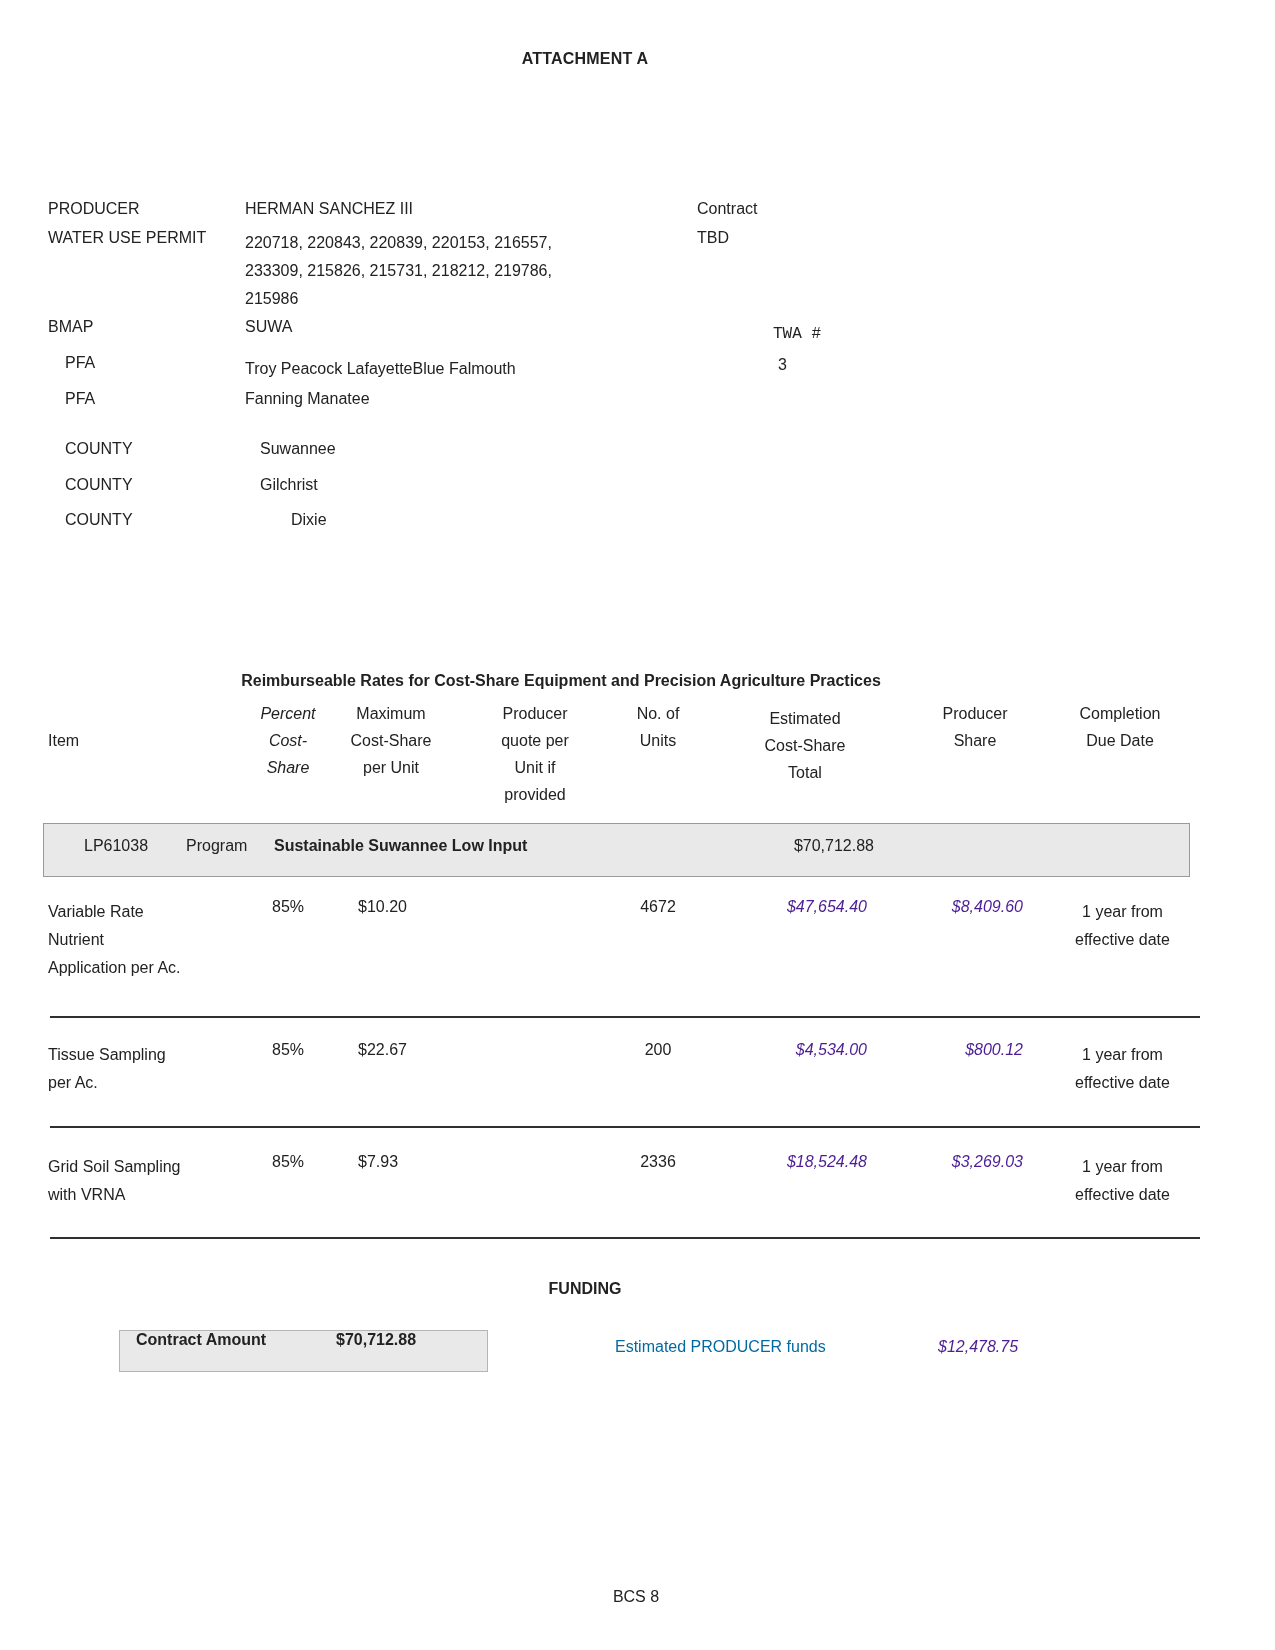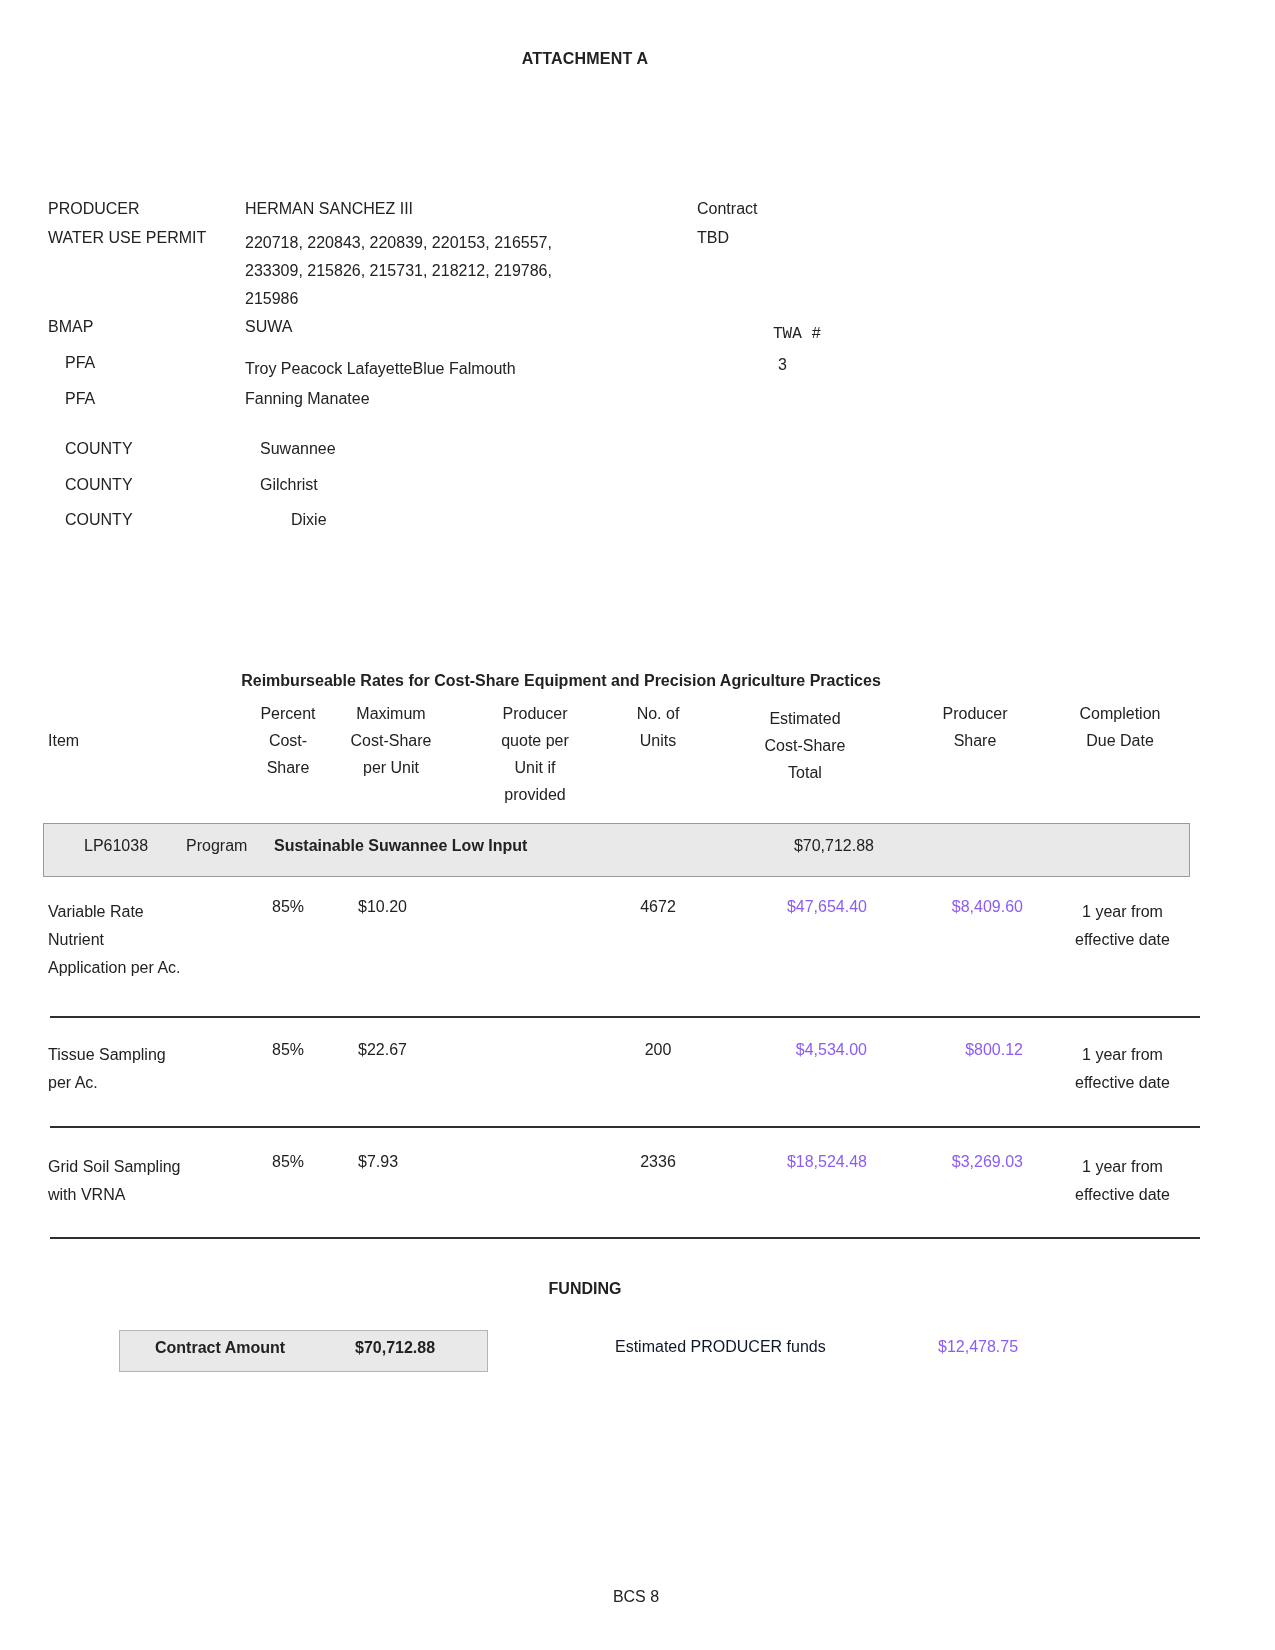--- a/index.html
+++ b/index.html
@@ -13,33 +13,33 @@
     overflow:hidden;
   }
   .abs { position:absolute; white-space:nowrap; }
   .pre { white-space:pre-line; }
   .bold { font-weight:bold; }
   .center { text-align:center; }
   .right { text-align:right; }
   .doc-title { top:50px; left:0; width:1170px; text-align:center; font-weight:bold; letter-spacing:0.2px; }
   .lh { line-height:28px; }
   .hdr { line-height:27px; text-align:center; white-space:pre-line; }
-  .gray-val { color:#8b5cf6; }
-  .muted { color:#0f172a; }
+  .gray-val { color:#4c1d95;font-style:italic; }
+  .muted { color:#0369a1; }
   .program-bar {
     position:absolute; left:43px; top:823px; width:1147px; height:54px;
     background:#e9e9e9; border:1px solid #9a9a9a; box-sizing:border-box;
   }
   .program-bar .abs { top:13px; }
   .sep { position:absolute; left:50px; width:1150px; height:0; border-top:2px solid #2f2f2f; }
   .funding-box {
     position:absolute; left:119px; top:1330px; width:369px; height:42px;
     background:#e9e9e9; border:1px solid #b5b5b5; box-sizing:border-box;
   }
-  .funding-box .abs { top:8px;margin-left:19px; }
+  .funding-box .abs { top:0; }
 </style>
 </head>
 <body>
 
 <div class="page">
 
   <div class="abs doc-title">ATTACHMENT A</div>
 
   <div class="abs" style="left:48px; top:200px;">PRODUCER</div>
   <div class="abs" style="left:245px; top:200px;">HERMAN SANCHEZ III</div>
@@ -65,21 +65,21 @@
   <div class="abs" style="left:65px; top:440px;">COUNTY</div>
   <div class="abs" style="left:260px; top:440px;">Suwannee</div>
   <div class="abs" style="left:65px; top:476px;">COUNTY</div>
   <div class="abs" style="left:260px; top:476px;">Gilchrist</div>
   <div class="abs" style="left:65px; top:511px;">COUNTY</div>
   <div class="abs" style="left:260px; top:511px;margin-left:31px;">Dixie</div>
 
   <div class="abs bold" style="left:0; top:672px; width:1122px; text-align:center;">Reimburseable Rates for Cost-Share Equipment and Precision Agriculture Practices</div>
 
   <div class="abs hdr" style="left:48px;  top:727px; text-align:left;">Item</div>
-  <div class="abs hdr" style="left:238px; top:700px; width:100px;">Percent
+  <div class="abs hdr" style="left:238px; top:700px; width:100px;font-style:italic;">Percent
 Cost-
 Share</div>
   <div class="abs hdr" style="left:321px; top:700px; width:140px;">Maximum
 Cost-Share
 per Unit</div>
   <div class="abs hdr" style="left:465px; top:700px; width:140px;">Producer
 quote per
 Unit if
 provided</div>
   <div class="abs hdr" style="left:598px; top:700px; width:120px;">No. of

